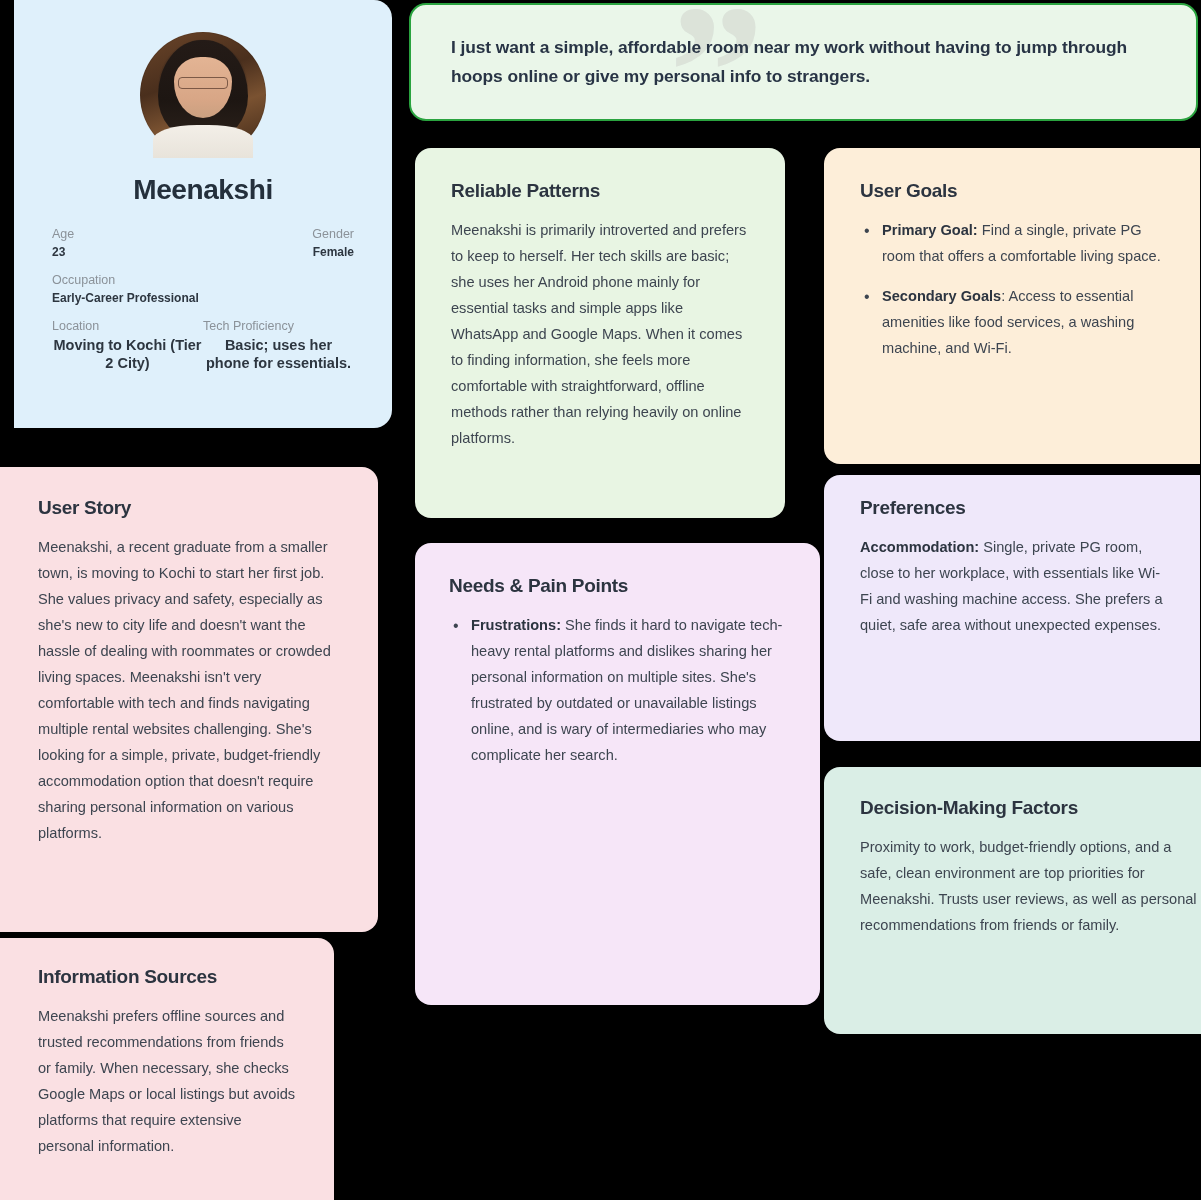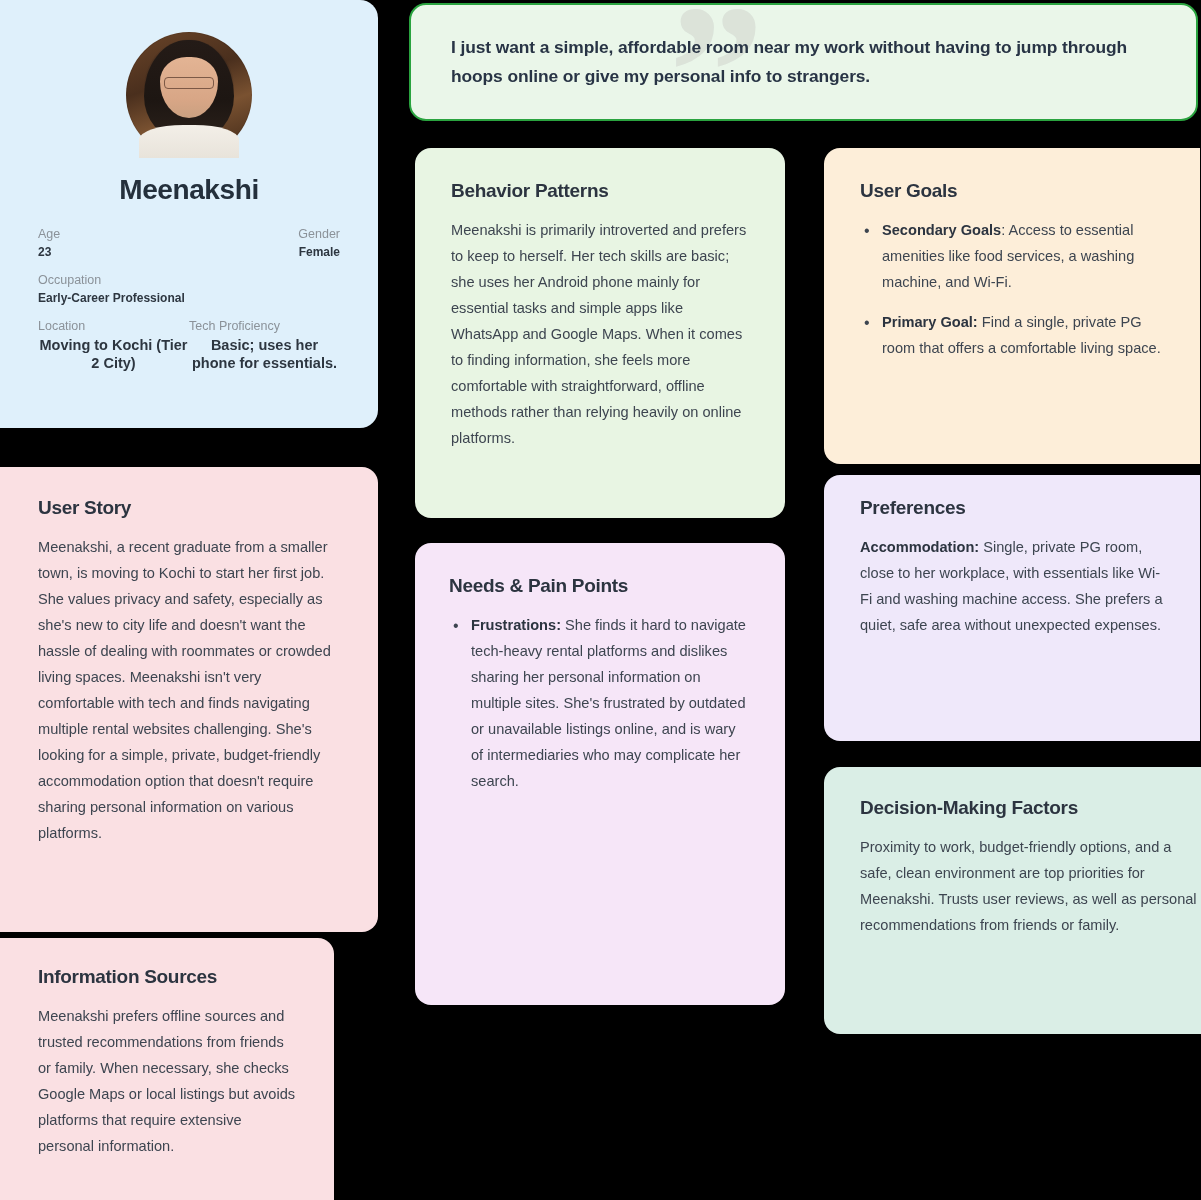--- a/index.html
+++ b/index.html
@@ -20,21 +20,21 @@
   }
 
   .card {
     position: absolute;
     border-radius: 16px;
     overflow: hidden;
   }
 
   
   .profile-card {
-    left: 0; top: 0;
+    left: 14px; top: 0;
     width: 378px; height: 428px;
     background: #dff0fb;
     border-radius: 0 18px 18px 0;
     padding: 0 38px;
   }
   .avatar-wrap {
     display: flex;
     justify-content: center;
     padding-top: 32px;
   }
@@ -183,21 +183,21 @@
 
   
   .behavior-card {
     left: 415px; top: 148px;
     width: 370px; height: 370px;
     background: #e8f5e3;
     padding: 32px 36px;
   }
   .needs-card {
     left: 415px; top: 543px;
-    width: 370px; height: 462px;
+    width: 405px; height: 462px;
     background: #f6e6f8;
     padding: 32px 34px;
   }
   .goals-card {
     left: 824px; top: 148px;
     width: 376px; height: 316px;
     background: #fdeed9;
     border-radius: 16px 0 0 16px;
     padding: 32px 36px;
   }
@@ -275,29 +275,29 @@
       </div>
     </div>
   </div>
 
   <div class="card quote-card">
     <div class="quote-mark">”</div>
     <div class="quote-text">I just want a simple, affordable room near my work without having to jump through hoops online or give my personal info to strangers.</div>
   </div>
 
   <div class="card behavior-card">
-    <div class="card-title">Behavior Patterns</div>
+    <div class="card-title">Reliable Patterns</div>
     <div class="card-body">Meenakshi is primarily introverted and prefers to keep to herself. Her tech skills are basic; she uses her Android phone mainly for essential tasks and simple apps like WhatsApp and Google Maps. When it comes to finding information, she feels more comfortable with straightforward, offline methods rather than relying heavily on online platforms.</div>
   </div>
 
   <div class="card goals-card">
     <div class="card-title">User Goals</div>
     <ul class="bullets">
+      <li><b>Primary Goal:</b><span> Find a single, private PG room that offers a comfortable living space.</span></li>
       <li><b>Secondary Goals</b><span>: Access to essential amenities like food services, a washing machine, and Wi-Fi.</span></li>
-      <li><b>Primary Goal:</b><span> Find a single, private PG room that offers a comfortable living space.</span></li>
     </ul>
   </div>
 
   <div class="card needs-card">
     <div class="card-title">Needs &amp; Pain Points</div>
     <ul class="bullets">
       <li><b>Frustrations:</b><span> She finds it hard to navigate tech-heavy rental platforms and dislikes sharing her personal information on multiple sites. She's frustrated by outdated or unavailable listings online, and is wary of intermediaries who may complicate her search.</span></li>
     </ul>
   </div>
 

